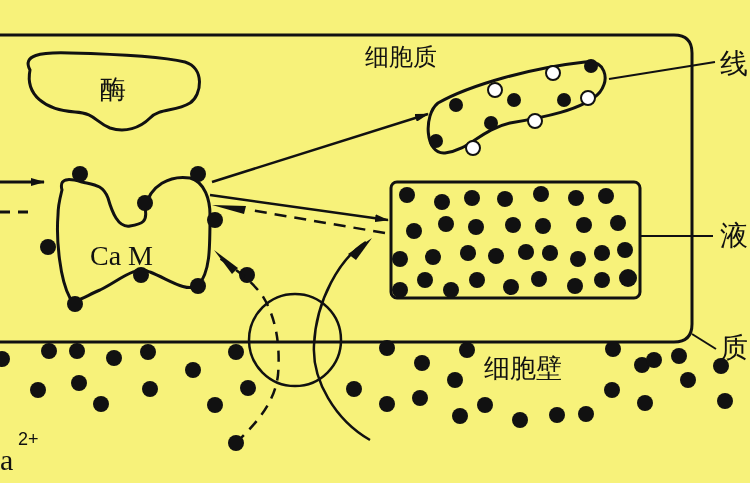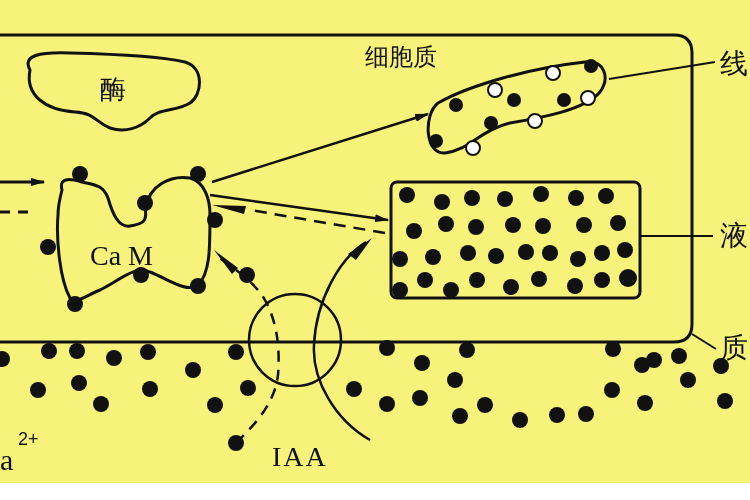--- a/index.html
+++ b/index.html
@@ -146,19 +146,19 @@
         <circle cx="679" cy="356" r="8"></circle>
       <circle cx="467" cy="350" r="8"></circle>
         <circle cx="721" cy="366" r="8"></circle>
         <circle cx="725" cy="401" r="8"></circle>
     </g>
   </svg>
 
   <span class="lbl cn" style="left:100px; top:76px; font-size:26px;">酶</span>
   <span class="lbl cn" style="left:365px; top:45px;text-align:right;">细胞质</span>
   <span class="lbl serif" style="left:90px; top:234px; font-size:28px;margin-top:8px;">Ca M</span>
-  <span class="lbl serif" style="left:272px; top:443px; font-size:28px; letter-spacing:2px;">IAA</span>
+  <span class="lbl cn" style="left:484px; top:355px; font-size:26px;">细胞壁</span>
   <span class="lbl serif" style="left:0px; top:445px; font-size:30px;">a</span>
   <span class="lbl" style="left:18px; top:430px; font-family:'Liberation Sans', sans-serif; font-size:18px;">2+</span>
   <span class="lbl cn" style="left:720px; top:50px; font-size:28px;">线</span>
   <span class="lbl cn" style="left:720px; top:222px; font-size:28px;">液</span>
   <span class="lbl cn" style="left:720px; top:334px; font-size:28px;">质</span>
 </div>
 
 </body></html>

